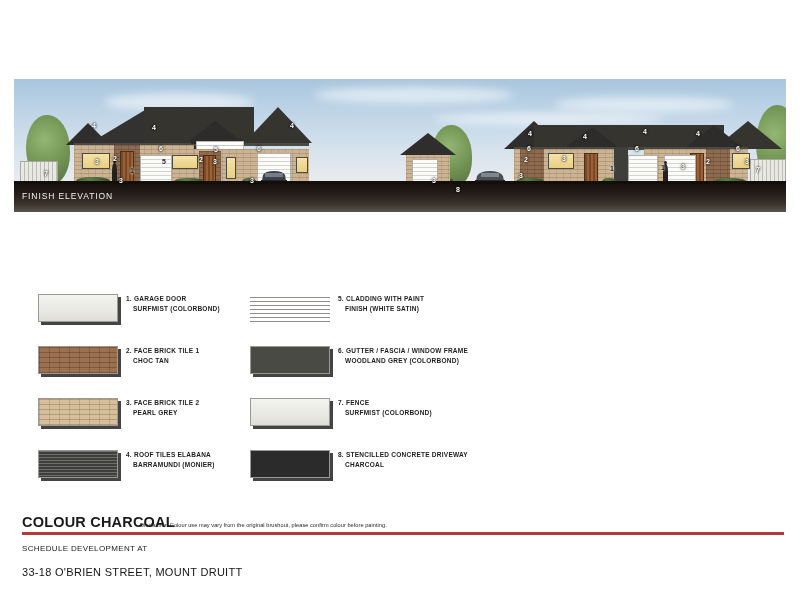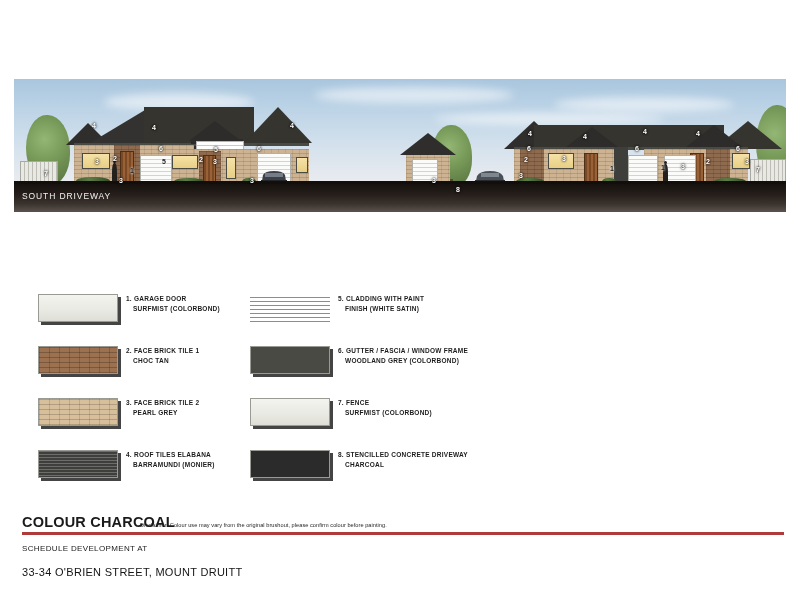--- a/index.html
+++ b/index.html
@@ -399,21 +399,21 @@
   </div>
   <div class="driveway" style="left:452px;top:104px;width:50px;height:4px;"></div>
 
   <div class="fence-panel" style="left:736px;top:80px;width:36px;height:28px;"></div>
   <div class="wall-brick-light" style="left:392px;top:74px;width:44px;height:32px;"></div>
   <div class="roof-hip" style="left:386px;top:54px;border-width:0 28px 22px 28px;border-bottom-color:#2f2e2d;"></div>
   <div class="garage-door" style="left:398px;top:80px;width:26px;height:24px;"></div>
 
   <div class="ground-line"></div>
   <div class="ground-strip"></div>
-  <div class="south-label">SOUTH DRIVEWAY</div>
+  <div class="south-label">FINISH ELEVATION</div>
 </div>
 
 <div id="callout-layer" style="position:absolute;left:0;top:0;width:800px;height:230px;pointer-events:none;">
     <div class="callout" style="left: 92px; top: 122px;">4</div>
     <div class="callout" style="left: 152px; top: 124px;">4</div>
     <div class="callout" style="left: 159px; top: 145px;">6</div>
     <div class="callout" style="left: 95px; top: 158px;">3</div>
     <div class="callout" style="left: 113px; top: 155px;">2</div>
     <div class="callout dark" style="left: 130px; top: 167px;">1</div>
     <div class="callout" style="left: 119px; top: 177px;">3</div>
@@ -519,14 +519,14 @@
   </div>
 </div>
 
 <div id="title-block">
   <div class="tb-headline-row">
     <div class="tb-title">COLOUR CHARCOAL</div>
     <div class="tb-disclaimer">Disclaimer: Colour use may vary from the original brushout, please confirm colour before painting.</div>
   </div>
   <div class="tb-rule"></div>
   <div class="tb-sub">SCHEDULE DEVELOPMENT AT</div>
-  <div class="tb-address">33-34 O'BRIEN STREET, MOUNT DRUITT</div>
+  <div class="tb-address">33-18 O'BRIEN STREET, MOUNT DRUITT</div>
 </div>
 
 </body></html>

